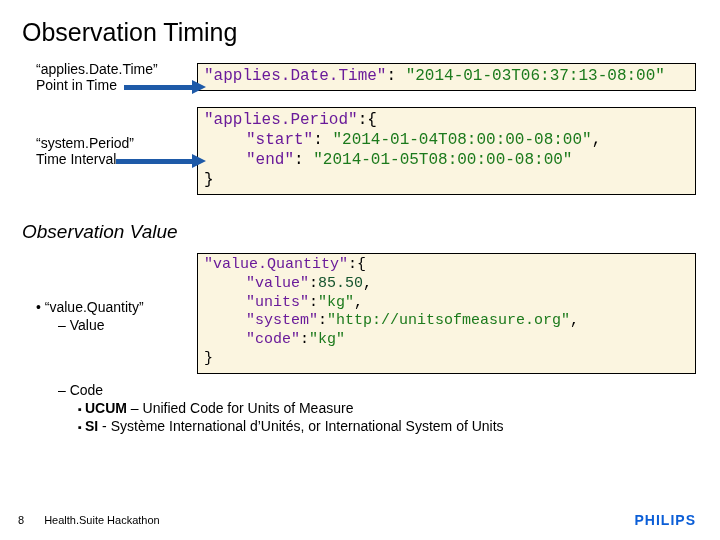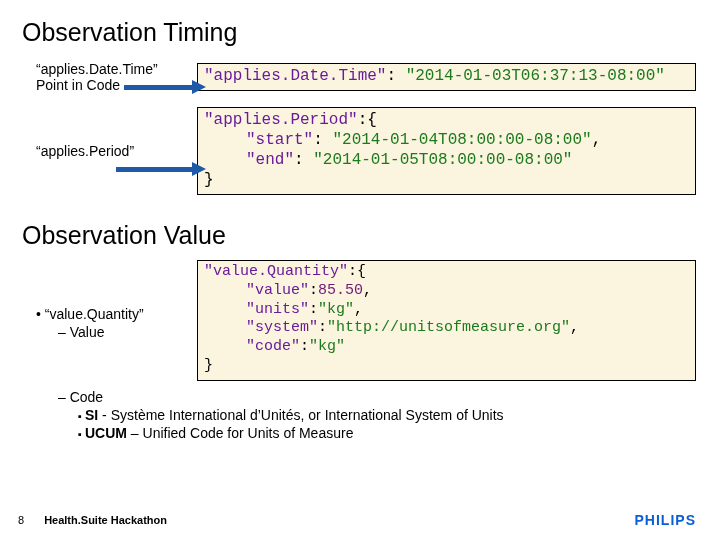--- a/index.html
+++ b/index.html
@@ -16,25 +16,26 @@
     position: relative;
     height: 100%;
   }
   .heading {
     font-size: 25px;
     font-weight: 400;
     color: #000;
     margin-bottom: 14px;
   }
   .heading2 {
-    font-size: 25px;
+    font-size: 19px;
     font-weight: 400;
     color: #000;
     margin-top: 26px;
     margin-bottom: 10px;
+    font-style: italic;
   }
   .row {
     display: flex;
     align-items: center;
     margin-bottom: 14px;
   }
   .label-block {
     width: 175px;
     flex-shrink: 0;
     font-size: 14px;
@@ -72,21 +73,21 @@
     flex: 1;
     border: 1px solid #000;
     background: #fbf5e0;
     font-family: Consolas, "Courier New", monospace;
     font-size: 16px;
     padding: 2px 6px 4px 6px;
     margin-right: 2px;
   }
   .code-box .kw { color: #6a1b9a; }
   .code-box .str { color: #1c7a1c; }
-  .code-box .num { color: #701a75; }
+  .code-box .num { color: #14532d; }
   .code-box .punct { color: #000; }
   .code-line { white-space: pre; line-height: 1.25; }
   .indent1 { padding-left: 42px; }
   .bullet-list {
     font-size: 14px;
     padding-left: 14px;
   }
   .bullet { margin-top: 2px; }
   .bullet::before { content: "• "; }
   .dash { padding-left: 22px; margin-top: 2px; }
@@ -104,21 +105,21 @@
     left: 0;
     right: 0;
     display: flex;
     align-items: center;
     justify-content: space-between;
     padding: 0 24px 0 18px;
     font-size: 11px;
   }
   .footer-left { display: flex; align-items: center; gap: 20px; }
   .pagenum { color: #000; }
-  .footer-title { font-weight: 700; color: #000; }
+  .footer-title { font-weight: 400; color: #000; }
   .philips-logo {
     font-family: Arial, sans-serif;
     font-weight: 700;
     font-size: 14px;
     color: #0b5ed7;
     letter-spacing: 1px;
   }
   .code-box.small { font-size: 15px; }
   .val-section .row { margin-bottom: 8px; }
   .after-code-units { margin-top: 6px; }
@@ -126,34 +127,35 @@
 </head>
 <body>
 
 <div class="slide">
 
   <div class="heading">Observation Timing</div>
 
   <div class="row">
     <div class="label-block">
       <span class="label-line1">“applies.Date.Time”</span>
-      <span class="label-line2">Point in Code</span>
+      <span class="label-line2">Point in Time</span>
       <div class="arrow-wrap">
         <div class="arrow-line"></div>
           <div class="arrow-head"></div>
       </div>
     </div>
     <div class="code-box">
       <div class="code-line"><span class="kw">"applies.Date.Time"</span><span class="punct">: </span><span class="str">"2014-01-03T06:37:13-08:00"</span></div>
     </div>
   </div>
 
   <div class="row">
     <div class="label-block">
-      <span class="label-line1">“applies.Period”</span>
+      <span class="label-line1">“system.Period”</span>
+      <span class="label-line2">Time Interval</span>
       <div class="arrow-wrap a2">
         <div class="arrow-line"></div>
           <div class="arrow-head"></div>
       </div>
     </div>
     <div class="code-box">
       <div class="code-line"><span class="kw">"applies.Period"</span><span class="punct">:{</span></div>
       <div class="code-line indent1"><span class="kw">"start"</span><span class="punct">: </span><span class="str">"2014-01-04T08:00:00-08:00"</span><span class="punct">,</span></div>
       <div class="code-line indent1"><span class="kw">"end"</span><span class="punct">: </span><span class="str">"2014-01-05T08:00:00-08:00"</span></div>
       <div class="code-line"><span class="punct">}</span></div>
@@ -174,22 +176,22 @@
         <div class="code-line indent1"><span class="kw">"units"</span><span class="punct">:</span><span class="str">"kg"</span><span class="punct">,</span></div>
         <div class="code-line indent1"><span class="kw">"system"</span><span class="punct">:</span><span class="str">"http://unitsofmeasure.org"</span><span class="punct">,</span></div>
         <div class="code-line indent1"><span class="kw">"code"</span><span class="punct">:</span><span class="str">"kg"</span></div>
         <div class="code-line"><span class="punct">}</span></div>
       </div>
     </div>
   </div>
 
   <div class="bullet-list after-code-units">
     <div class="dash"><span>Code</span></div>
+    <div class="square"><b>UCUM</b> – <span>Unified Code for Units of Measure</span></div>
     <div class="square"><b>SI</b> - <span>Système International d’Unités, or International System of Units</span></div>
-    <div class="square"><b>UCUM</b> – <span>Unified Code for Units of Measure</span></div>
   </div>
 
   <div class="footer">
     <div class="footer-left">
       <span class="pagenum">8</span>
       <span class="footer-title">Health.Suite Hackathon</span>
     </div>
     <div class="philips-logo">PHILIPS</div>
   </div>
 

